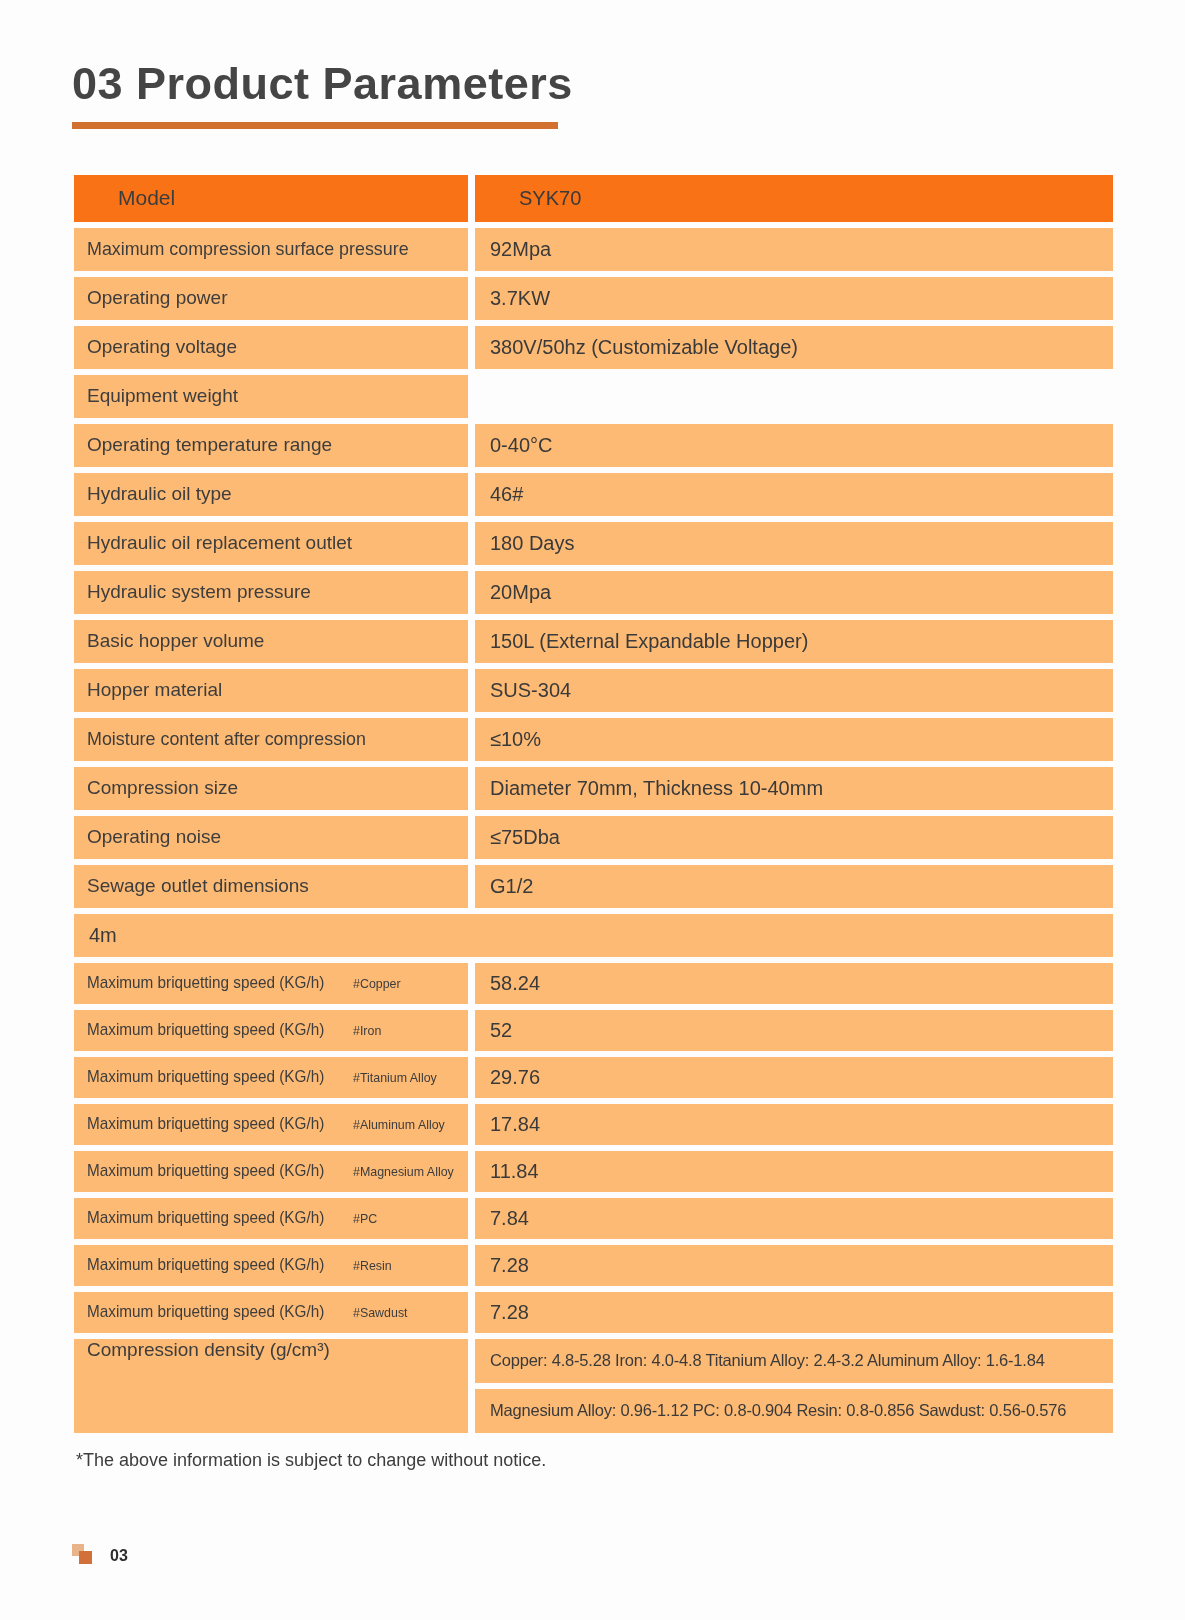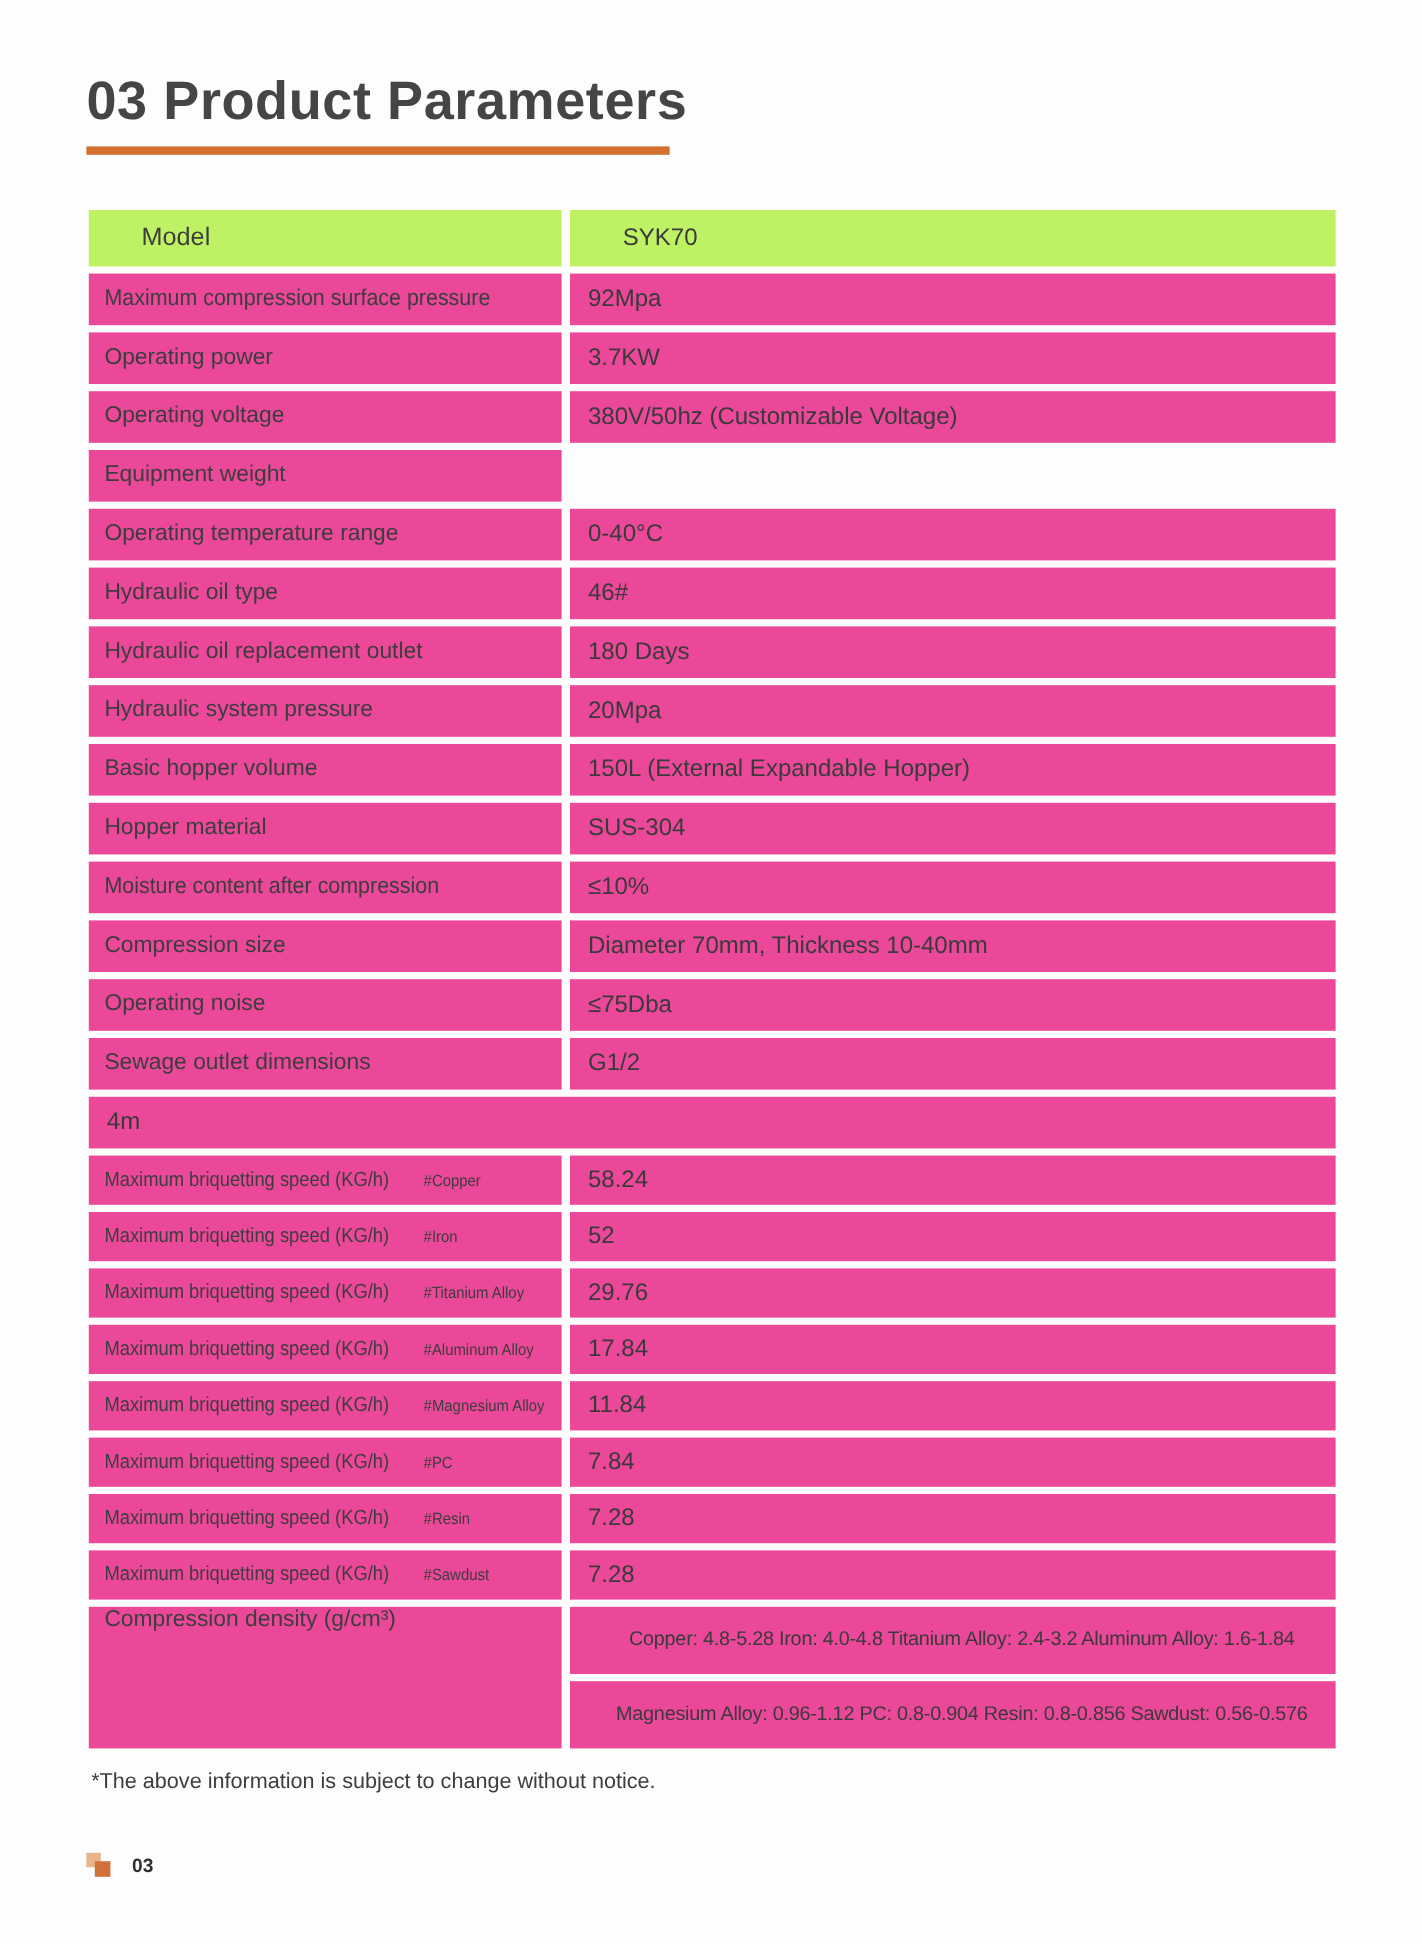--- a/index.html
+++ b/index.html
@@ -38,36 +38,36 @@
     gap: 6px;
   }
   .row {
     display: flex;
     column-gap: 7px;
     height: 43px;
   }
   .row .cell {
     display: flex;
     align-items: center;
-    background: #ec4899;
+    background: #fdba74;
   }
   .cell.label {
     width: 394px;
     flex: 0 0 394px;
     padding-left: 13px;
     font-size: 19px;
   }
   .cell.value {
     flex: 1 1 auto;
     padding-left: 15px;
     font-size: 20px;
     color: #3a3a3a;
   }
   .row.header-row { height: 47px; }
-  .row.header-row .cell { background: #bef264; padding-left: 44px; }
+  .row.header-row .cell { background: #f97316; padding-left: 44px; }
   .row.header-row .cell.label { font-size: 21px; }
   .row.header-row .cell.value { font-size: 20px; }
 
   .label .squeeze-lg {
     display: inline-block;
     transform: scaleX(0.94);
     transform-origin: left center;
     white-space: nowrap;
   }
   .row.speed { height: 41px; }
@@ -90,25 +90,24 @@
   
   .row.density-row { height: auto; }
   .density-row .cell.label { align-items: flex-start; }
   .density-values {
     flex: 1 1 auto;
     display: flex;
     flex-direction: column;
     gap: 6px;
   }
   .density-values .cell.value {
-    height: 56px;
+    height: 44px;
     font-size: 16.5px;
     white-space: nowrap;
     letter-spacing: -0.2px;
-    justify-content: center;
   }
 
   
   .footnote {
     margin: 17px 0 0 76px;
     font-size: 18px;
     color: #3d3d3d;
   }
   .page-footer {
     position: absolute;

